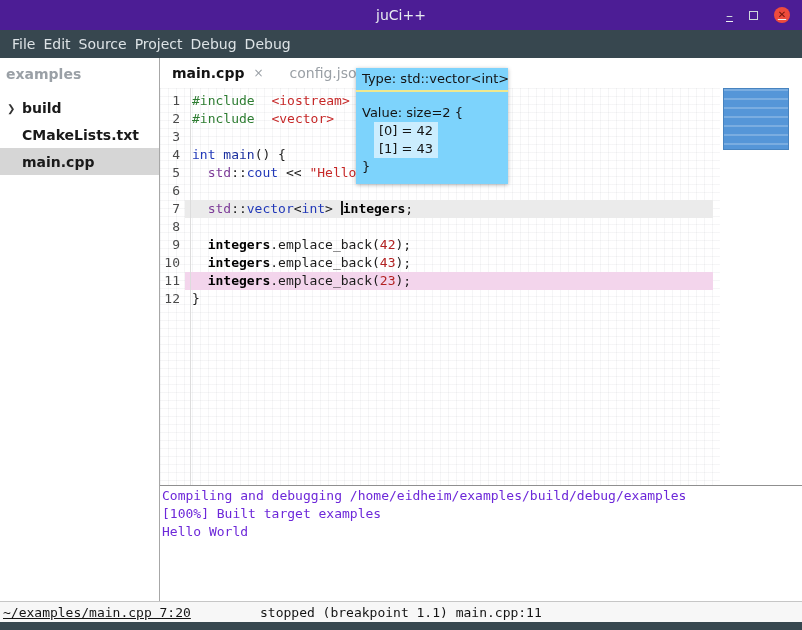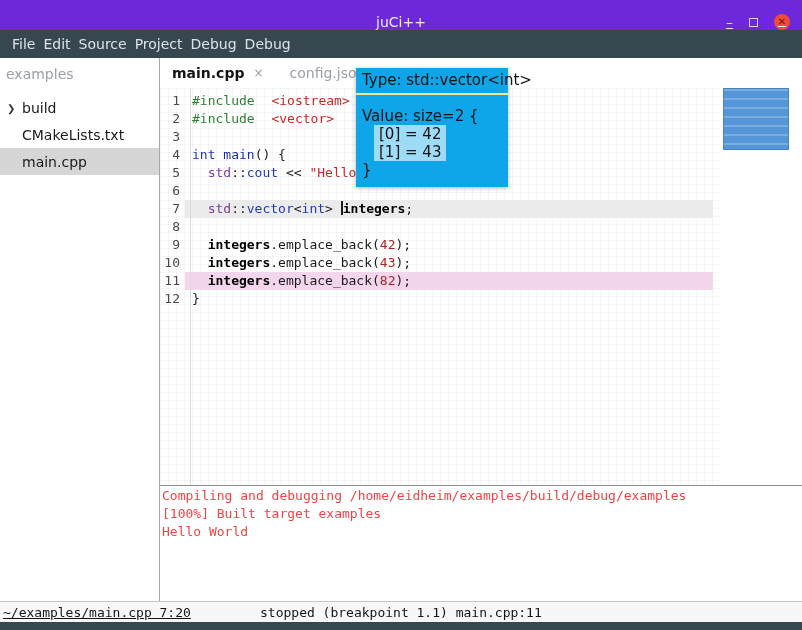--- a/index.html
+++ b/index.html
@@ -1,33 +1,33 @@
 <!DOCTYPE html>
 <html><head>
 <meta charset="utf-8">
 <style>
   * { margin:0; padding:0; box-sizing:border-box; }
   body { background:#222; font-family:"DejaVu Sans","Liberation Sans",sans-serif; }
   .window { width:802px; height:630px; background:#fff; display:flex; flex-direction:column; overflow:hidden; position:relative; }
 
   
-  .titlebar { height:30px; background:#6d28d9; color:#eceff1; display:flex; align-items:flex-end; position:relative; flex:none;text-decoration:underline; }
+  .titlebar { height:30px; background:#4c1d95; color:#eceff1; display:flex; align-items:center; position:relative; flex:none;text-decoration:underline; }
   .title { position:absolute; left:0; right:0; text-align:center; font-size:14px; color:#e8edf0; }
   .win-controls { margin-left:auto; display:flex; align-items:center; gap:16px; padding-right:12px; z-index:2; }
   .min-icon { color:#cfd8dc; font-size:14px; line-height:14px; }
   .restore-icon { width:9px; height:9px; border:1px solid #cfd8dc; display:inline-block; }
   .close-btn { width:16px; height:16px; border-radius:50%; background:#ee4b3c; color:#6d140c; font-size:10px; line-height:16px; text-align:center; font-weight:bold; }
 
   
   .menubar { height:28px; background:#37474f; color:#dde3e6; display:flex; align-items:center; gap:8px; padding:0 12px; font-size:14px; flex:none; }
   .menu-item { cursor:default; }
 
   
   .body { flex:1; display:flex; min-height:0; }
-  .sidebar { width:160px; flex:none; background:#fff; border-right:1px solid #a7a7a7; display:flex; flex-direction:column; }
+  .sidebar { width:160px; flex:none; background:#fff; border-right:1px solid #a7a7a7; display:flex; flex-direction:column;font-weight:bold; }
   .sb-header { color:#9aa0a6; font-size:14px; padding:8px 6px 12px 6px; }
   .tree-item { height:27px; display:flex; align-items:center; padding-left:22px; font-size:14px; color:#1a1a1a; position:relative; }
   .tree-item .chev { position:absolute; left:7px; top:50%; transform:translateY(-50%); font-size:10px; color:#333; }
   .tree-item.selected { background:#d6d6d6; }
 
   .main { flex:1; display:flex; flex-direction:column; position:relative; min-width:0; }
 
   
   .tabbar { height:30px; flex:none; display:flex; align-items:center; padding-left:12px; gap:26px; background:#fff; font-size:14px; }
   .tab { display:flex; align-items:center; gap:9px; }
@@ -57,31 +57,31 @@
   .tok-str { color:#c62828; }
   .tok-num { color:#b22222; }
   .tok-var { color:#000; font-weight:bold; }
   .tok-pl { color:#1b1b1b; }
   .caret { display:inline-block; width:2px; height:14px; background:#1b1b1b; vertical-align:-2px; }
 
   .bluebox { position:absolute; right:13px; top:0; width:66px; height:62px; background:#5596d8; border:1px solid #4783bf;
     background-image:repeating-linear-gradient(to bottom, rgba(255,255,255,0.22) 0 2px, transparent 2px 9px); }
 
   
-  .tooltip { position:absolute; left:196px; top:10px; width:152px; background:#0ea5e9; color:#141414; font-size:15px;
+  .tooltip { position:absolute; left:196px; top:10px; width:152px; background:#7dd3fc; color:#141414; font-size:13px;
     box-shadow:0 1px 4px rgba(0,0,0,0.3); z-index:6; }
   .tooltip-type { padding:3px 6px 4px 6px; border-bottom:2px solid #efe88e; white-space:nowrap; }
   .tooltip-body { padding:12px 6px 8px 6px; }
   .t-row { height:18px; line-height:18px; white-space:nowrap; }
   .t-row.chip { background:rgba(255,255,255,0.6); width:max-content; padding:0 5px; margin-left:12px; }
 
   
   .divider { height:1px; background:#8f8f8f; flex:none; }
   .terminal { height:115px; flex:none; background:#fff; padding:1px 0 0 2px; }
-  .term-line { height:18px; line-height:18px; font-family:"DejaVu Sans Mono","Liberation Mono",monospace; font-size:13px; color:#ef4444; white-space:pre; }
+  .term-line { height:18px; line-height:18px; font-family:"DejaVu Sans Mono","Liberation Mono",monospace; font-size:13px; color:#6d28d9; white-space:pre; }
 
   
   .statusbar { height:21px; flex:none; background:#f7f7f7; border-top:1px solid #c6c6c6; display:flex; align-items:center;
     font-family:"DejaVu Sans Mono","Liberation Mono",monospace; font-size:13px; color:#141414; }
   .status-left { flex:none; width:260px; padding-left:3px; white-space:nowrap;text-decoration:underline; }
   .status-mid { flex:none; white-space:nowrap; }
   .bottomstrip { height:8px; flex:none; background:#37474f; }
 </style>
 </head>
 <body>
@@ -172,21 +172,21 @@
             <div class="line">
               <div class="ln">9</div>
               <div class="lc"><span class="tok-pl">  </span><span class="tok-var">integers</span><span class="tok-pl">.emplace_back(</span><span class="tok-num">42</span><span class="tok-pl">);</span></div>
             </div>
             <div class="line">
               <div class="ln">10</div>
               <div class="lc"><span class="tok-pl">  </span><span class="tok-var">integers</span><span class="tok-pl">.emplace_back(</span><span class="tok-num">43</span><span class="tok-pl">);</span></div>
             </div>
             <div class="line">
               <div class="ln">11</div>
-              <div class="lc break"><span class="tok-pl">  </span><span class="tok-var">integers</span><span class="tok-pl">.emplace_back(</span><span class="tok-num">82</span><span class="tok-pl">);</span></div>
+              <div class="lc break"><span class="tok-pl">  </span><span class="tok-var">integers</span><span class="tok-pl">.emplace_back(</span><span class="tok-num">23</span><span class="tok-pl">);</span></div>
             </div>
             <div class="line">
               <div class="ln">12</div>
               <div class="lc"><span class="tok-pl">}</span></div>
             </div>
           </div>
         <div class="gutter-line"></div>
         <div class="bluebox"></div>
       </div>
 

